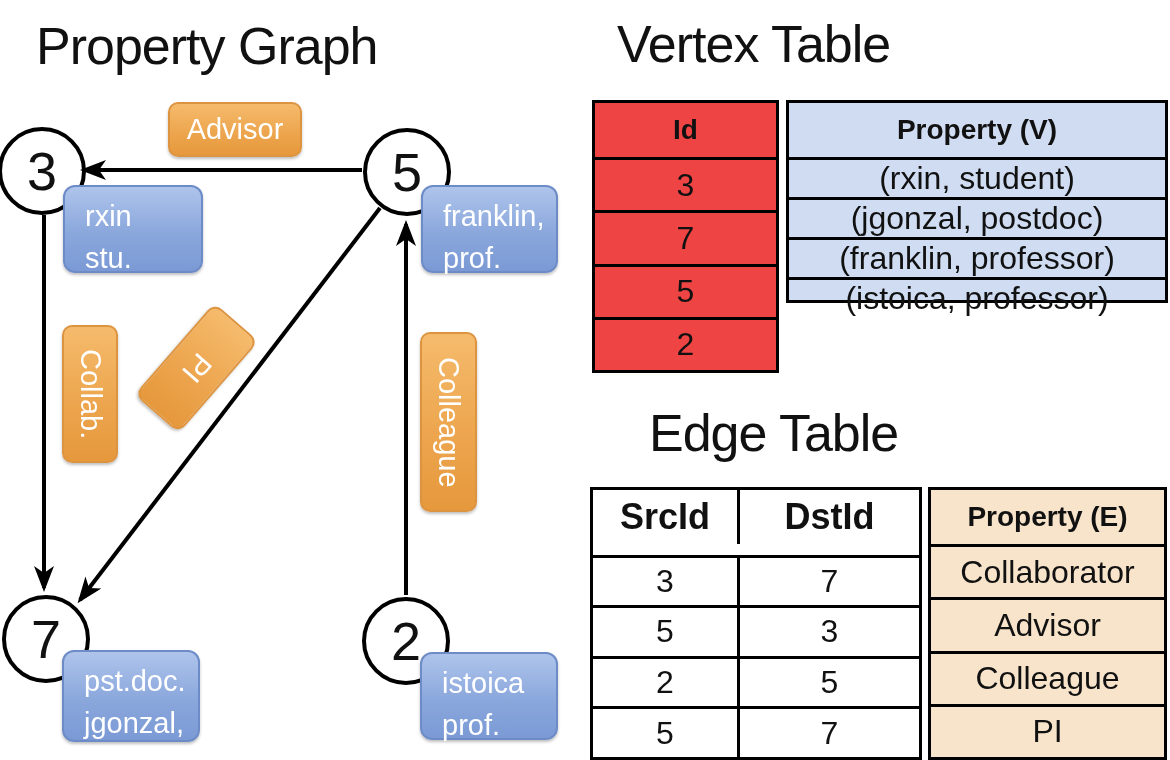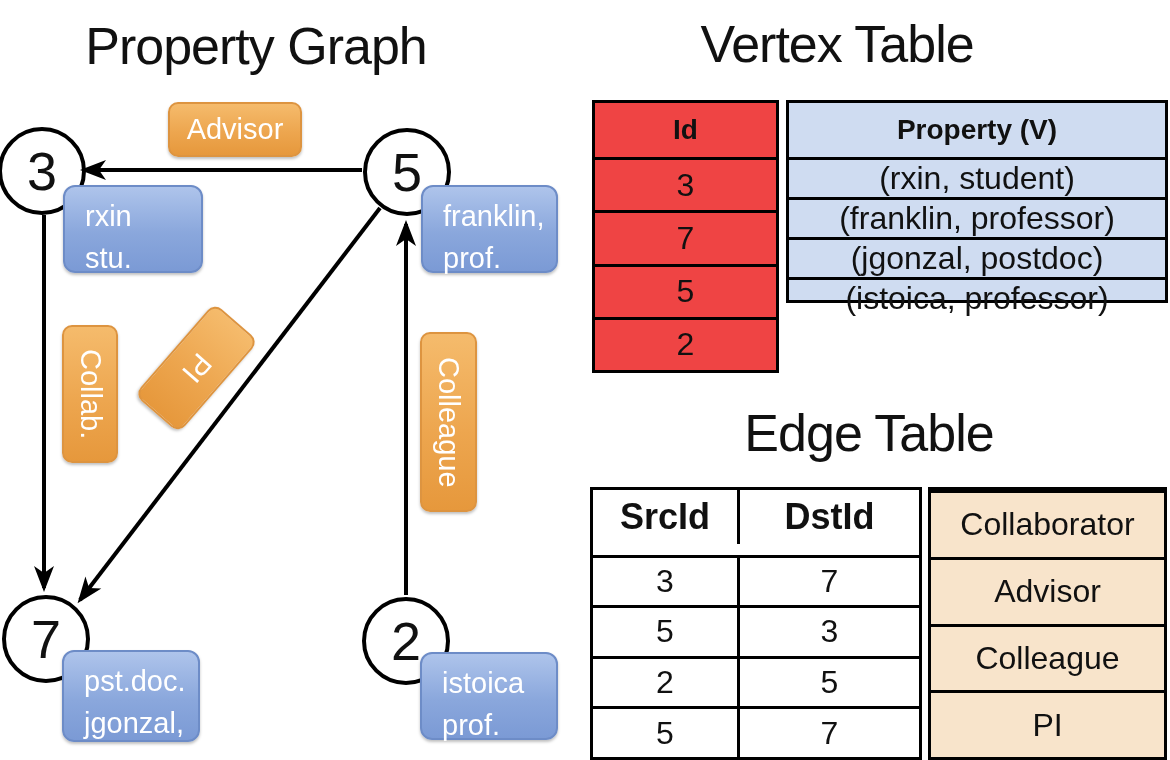--- a/index.html
+++ b/index.html
@@ -1,20 +1,20 @@
 <!DOCTYPE html>
 <html><head>
 <meta charset="utf-8">
 <style>
   html,body{margin:0;padding:0;background:#ffffff;}
   body{font-family:"Liberation Sans", sans-serif;}
   .canvas{position:relative;width:1170px;height:760px;background:#fff;overflow:hidden;}
   .canvas *{box-sizing:border-box;}
 
-  .title{position:absolute;text-align:center;font-size:52px;font-weight:400;color:#111;
+  .title{position:absolute;text-align:left;font-size:52px;font-weight:400;color:#111;
          letter-spacing:-1px;white-space:nowrap;}
 
   
   .node{position:absolute;width:88px;height:88px;border:4px solid #000;border-radius:50%;
         background:#fff;display:flex;align-items:center;justify-content:center;
         font-size:54px;color:#111;}
 
   
   .elabel{position:absolute;display:flex;align-items:center;justify-content:center;
           background:linear-gradient(180deg,#f5bb6c 0%,#eda64f 55%,#e6983c 100%);
@@ -101,38 +101,39 @@
     <div class="trow head">Id</div>
     <div class="trow">3</div>
     <div class="trow">7</div>
     <div class="trow">5</div>
     <div class="trow">2</div>
   </div>
 
   <div class="tbox" style="left:786px;top:100px;width:382px;height:203px;background:#cfdcf1;">
     <div class="trow head">Property (V)</div>
     <div class="trow">(rxin, student)</div>
+    <div class="trow">(jgonzal, postdoc)</div>
     <div class="trow">(franklin, professor)</div>
-    <div class="trow">(jgonzal, postdoc)</div>
     <div class="trow">(istoica, professor)</div>
   </div>
 
   <div class="tbox grid2" style="left:590px;top:487px;width:332px;height:273px;background:#fff;">
     <div class="cell c1 head">SrcId</div>
     <div class="cell head">DstId</div>
     <div class="cell c1">3</div>
     <div class="cell">7</div>
     <div class="cell c1">5</div>
     <div class="cell">3</div>
     <div class="cell c1">2</div>
     <div class="cell">5</div>
     <div class="cell c1">5</div>
     <div class="cell">7</div>
   </div>
 
   <div class="tbox" style="left:928px;top:487px;width:239px;height:273px;background:#f8e4cb;">
+    <div class="trow head">Property (E)</div>
     <div class="trow">Collaborator</div>
     <div class="trow">Advisor</div>
     <div class="trow">Colleague</div>
     <div class="trow">PI</div>
   </div>
 
 </div>
 
 </body></html>

